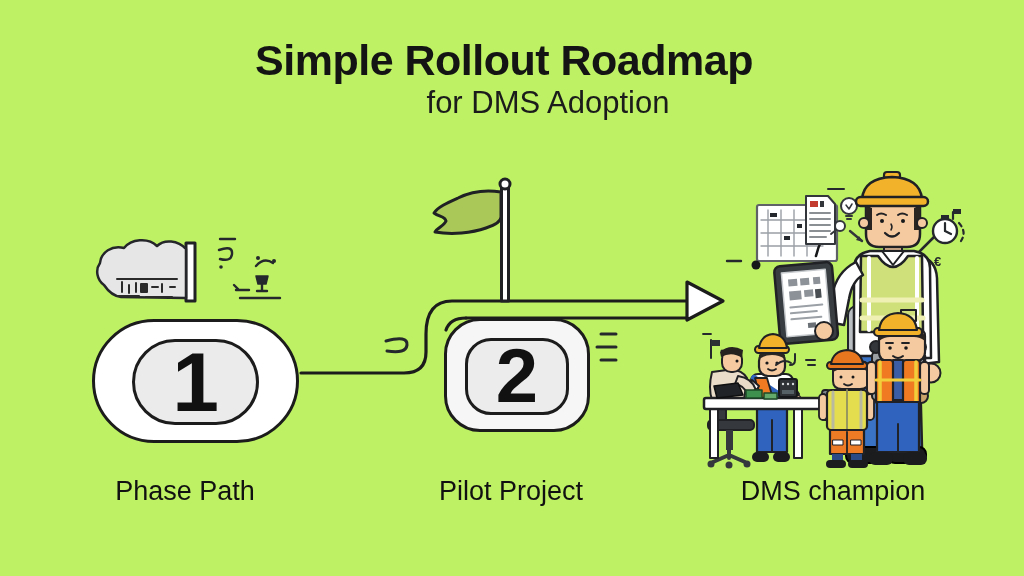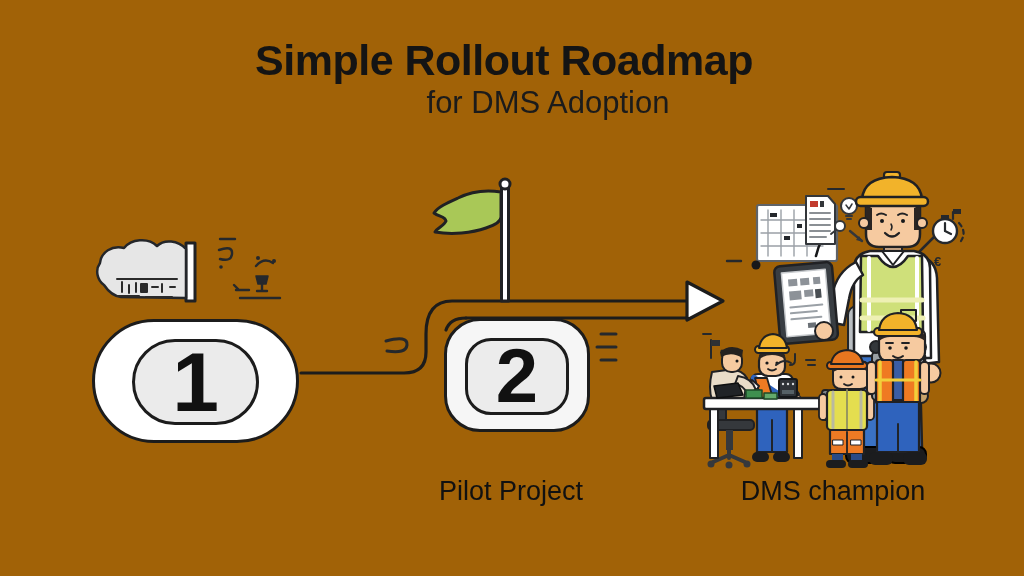--- a/index.html
+++ b/index.html
@@ -1,16 +1,16 @@
 <!DOCTYPE html>
 <html><head>
 <meta charset="utf-8">
 <style>
   html,body{margin:0;padding:0;background:#fff;}
-  .stage{position:relative;width:1024px;height:576px;background:#a16207;overflow:hidden;
+  .stage{position:relative;width:1024px;height:576px;background:#bef264;overflow:hidden;
          font-family:"Liberation Sans",sans-serif;color:#161616;}
   .art{position:absolute;left:0;top:0;z-index:1;}
   .art *{stroke-linecap:round;stroke-linejoin:round;}
   .title{position:absolute;left:504px;top:36px;transform:translateX(-50%);z-index:3;
          font-size:43px;font-weight:800;letter-spacing:-0.5px;white-space:nowrap;color:#141414;}
   .subtitle{position:absolute;left:504px;top:85px;transform:translateX(-50%);z-index:3;
          font-size:31px;font-weight:500;white-space:nowrap;color:#1b1b1b;margin-left:44px;}
   .badge{position:absolute;z-index:2;background:#fff;border:3.5px solid #1c1c1c;
          display:flex;align-items:center;justify-content:center;box-sizing:border-box;}
   .badge .inner{display:flex;align-items:center;justify-content:center;box-sizing:border-box;
@@ -338,16 +338,17 @@
     <div class="inner">
       <span class="num">1</span>
     </div>
   </div>
   <div class="badge badge2">
     <div class="inner">
       <span class="num">2</span>
     </div>
   </div>
 
+  <div class="step-label lbl1">Phase Path</div>
   <div class="step-label lbl2">Pilot Project</div>
   <div class="step-label lbl3">DMS champion</div>
 
 </div>
 
 </body></html>

